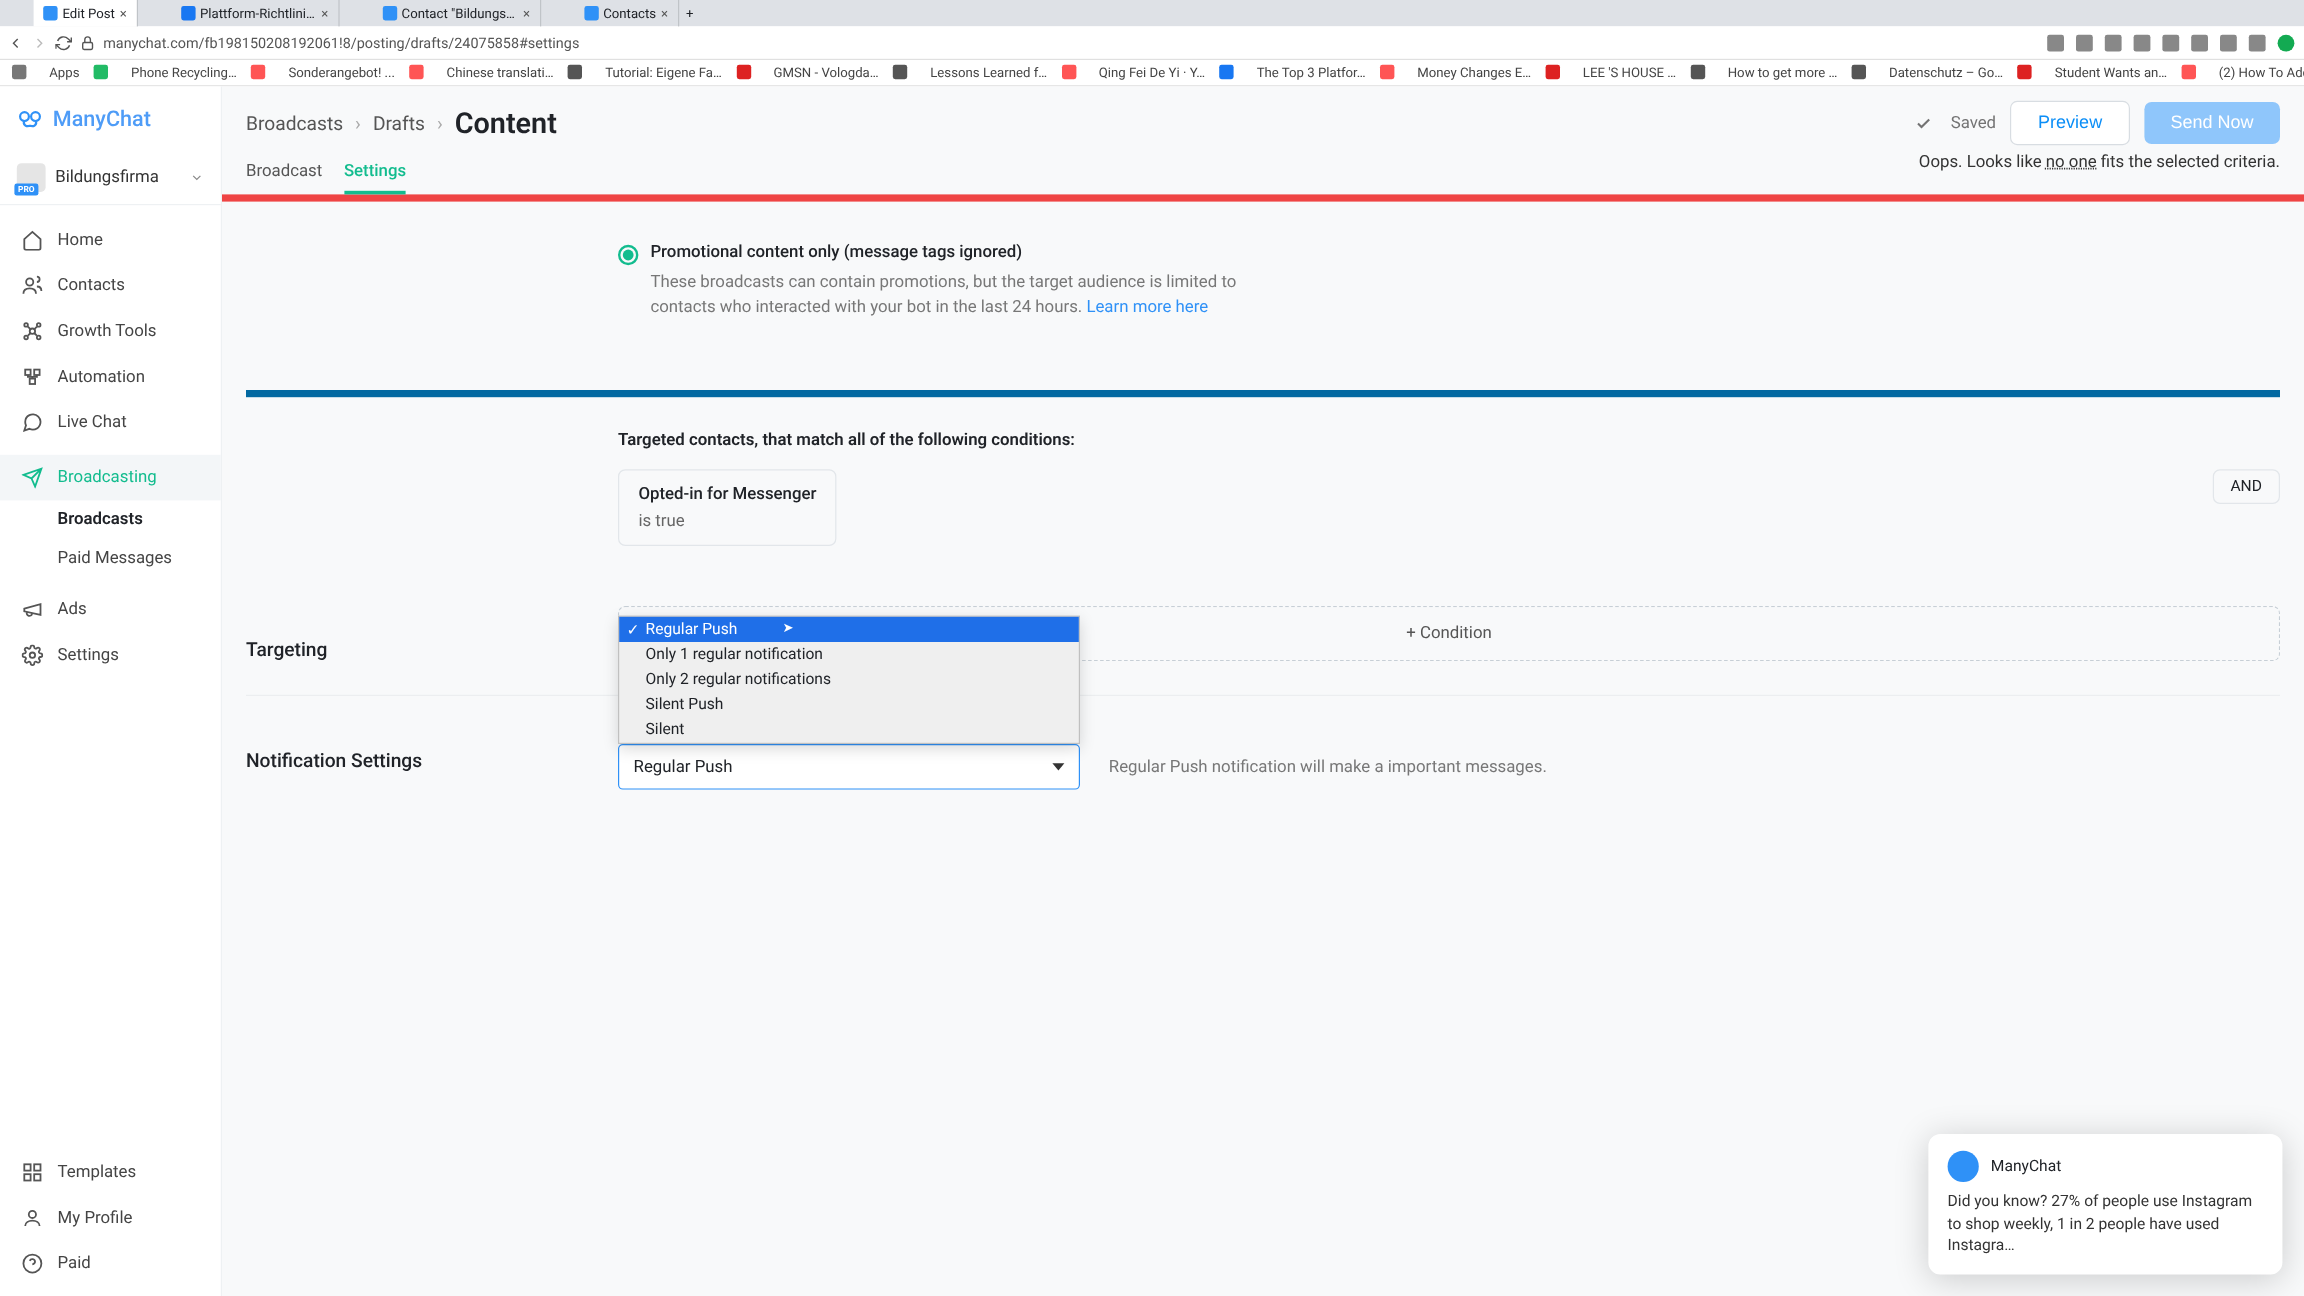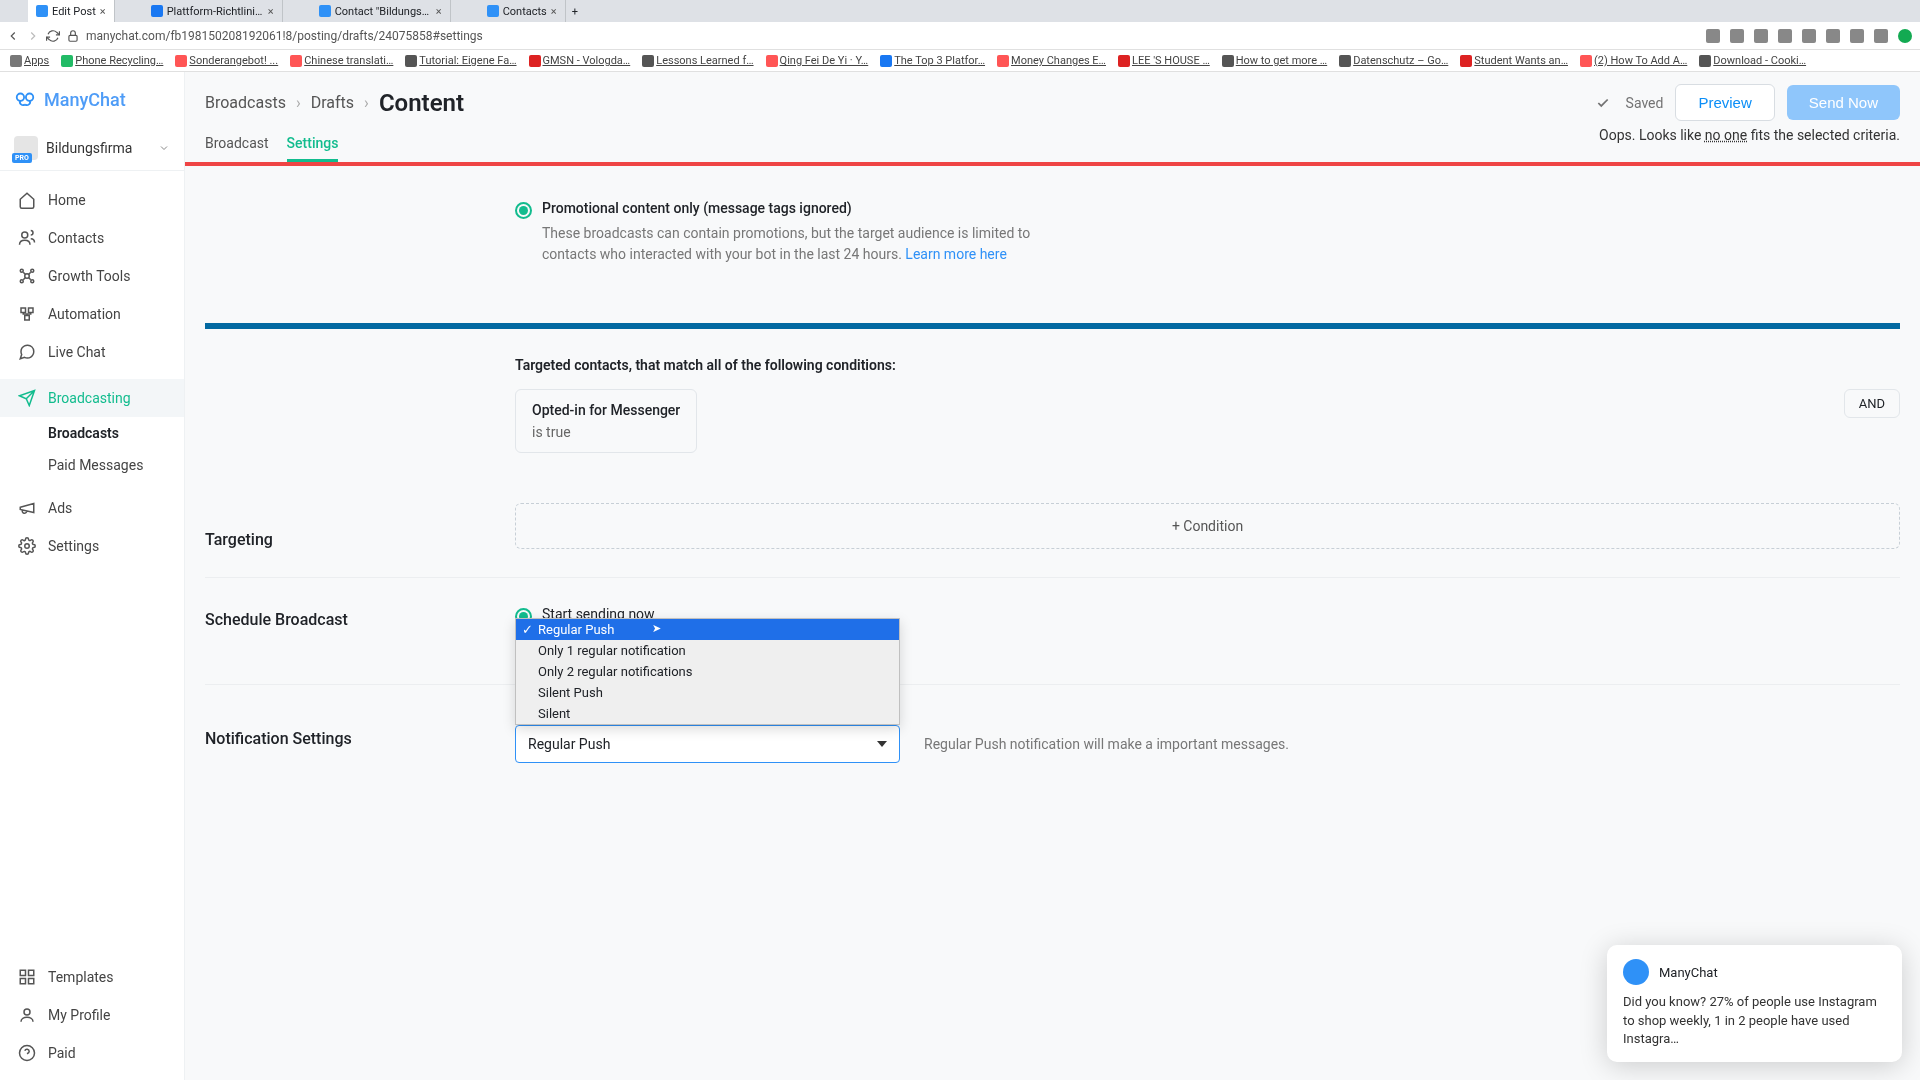--- a/index.html
+++ b/index.html
@@ -14,21 +14,21 @@
 .tab-icon { width: 12px; height: 12px; border-radius: 2px; flex-shrink: 0; }
 .addtab { padding: 0 6px; }
 
 .addr-bar { display: flex; align-items: center; background: #fff; height: 28px; border-bottom: 1px solid #e0e0e0; padding: 0 6px; gap: 6px; }
 .nav-ico { width: 14px; height: 14px; color: #555; }
 .url { flex: 1; font-size: 12px; color: #555; white-space: nowrap; overflow: hidden; }
 .ext-ico { width: 14px; height: 14px; background: #888; border-radius: 2px; margin: 0 2px; }
 .ext-ico.avatar { border-radius: 50%; background: #13aa52; }
 
 .bookmarks { display: flex; align-items: center; background: #fff; height: 22px; border-bottom: 1px solid #e0e0e0; font-size: 11px; color: #444; padding: 0 6px; gap: 4px; overflow: hidden; }
-.bm { display: flex; align-items: center; gap: 2px; padding: 0 4px; white-space: nowrap; text-decoration: underline; }
+.bm { display: flex; gap: 19px; padding: 0 4px; white-space: nowrap; }
 .bm-ico { width: 12px; height: 12px; border-radius: 2px; flex-shrink: 0; }
 
 
 .app { display: flex; height: calc(100vh - 72px); }
 .sidebar { width: 185px; background: #fff; border-right: 1px solid #eef1f3; display: flex; flex-direction: column; }
 .brand { display: flex; align-items: center; gap: 8px; padding: 16px 14px; }
 .brand-ico { width: 22px; height: 22px; color: #2f91f7; }
 .brand-name { font-size: 18px; color: #4e9cf7; font-weight: 500; }
 .account { display: flex; align-items: center; gap: 8px; padding: 10px 14px; border-bottom: 1px solid #eef1f3; }
 .acct-ico { width: 24px; height: 24px; background: #e5e5e5; border-radius: 4px; position: relative; }
@@ -50,21 +50,21 @@
 .crumbs { display: flex; align-items: center; gap: 10px; font-size: 16px; color: #555; }
 .crumb { cursor: pointer; }
 .chev-r { color: #aaa; }
 .title { font-size: 24px; font-weight: 600; color: #202328; }
 .header-right { margin-left: auto; display: flex; align-items: center; gap: 12px; }
 .saved { color: #737373; display: flex; gap: 16px; align-items: center; }
 .btn { padding: 9px 22px; border-radius: 6px; font-size: 15px; border: none; cursor: pointer; }
 .btn-preview { background: #fff; border: 1px solid #d8dde2; color: #0b8ef7; font-weight: 500; }
 .btn-send { background: #8fc6fb; color: #fff; font-weight: 500; }
 
-.tabs { display: flex; gap: 18px; padding: 6px 20px 0; border-bottom: 4px solid #ef4444; }
+.tabs { display: flex; gap: 18px; padding: 6px 20px 0; border-bottom: 6px solid #ef4444; }
 .tabitem { padding: 8px 0; color: #555; cursor: pointer; border-bottom: 3px solid transparent; }
 .tabitem.active { color: #12bc8e; border-color: #12bc8e; font-weight: 500; }
 .criteria-msg { margin-left: auto; color: #333; padding-bottom: 6px; }
 .criteria-msg u { text-decoration: underline; text-decoration-style: dotted; }
 
 .content { padding: 0 20px 40px; }
 .section { display: flex; padding: 28px 0; border-bottom: 1px solid #eceef0; }
 .section.noborder { border-bottom: none; }
 .sec-left { width: 310px; padding-top: 4px; }
 .sec-title { font-size: 16px; color: #202328; font-weight: 500; }
@@ -381,35 +381,20 @@
           <div class="target-head">Targeted contacts, that match all of the following conditions:</div>
           <div class="cond-box">
             <div class="cond-attr">Opted-in for Messenger</div>
             <div class="cond-val">is true</div>
           </div>
           <div class="and-chip">AND</div>
           <div class="add-cond">+ Condition</div>
         </div>
       </div>
 
-      <div class="section">
-        <div class="sec-left">
-            <div class="sec-title">Schedule Broadcast</div>
-          </div>
-        <div class="sec-right">
-          <div class="radio-row" style="margin-bottom:8px;">
-            <div class="radio on"></div>
-            <span>Start sending now</span>
-          </div>
-          <div class="radio-row">
-            <div class="radio off"></div>
-            <span>Schedule for later</span>
-          </div>
-        </div>
-      </div>
 
       <div class="section noborder" style="padding-top:40px;">
         <div class="sec-left">
             <div class="sec-title">Notification Settings</div>
           </div>
         <div class="sec-right">
           <div class="notif-row">
             <div class="dropdown">
               <div class="dd-item sel"><span>Regular Push</span><span class="cursor-arrow">➤</span></div>
               <div class="dd-item">Only 1 regular notification</div>

